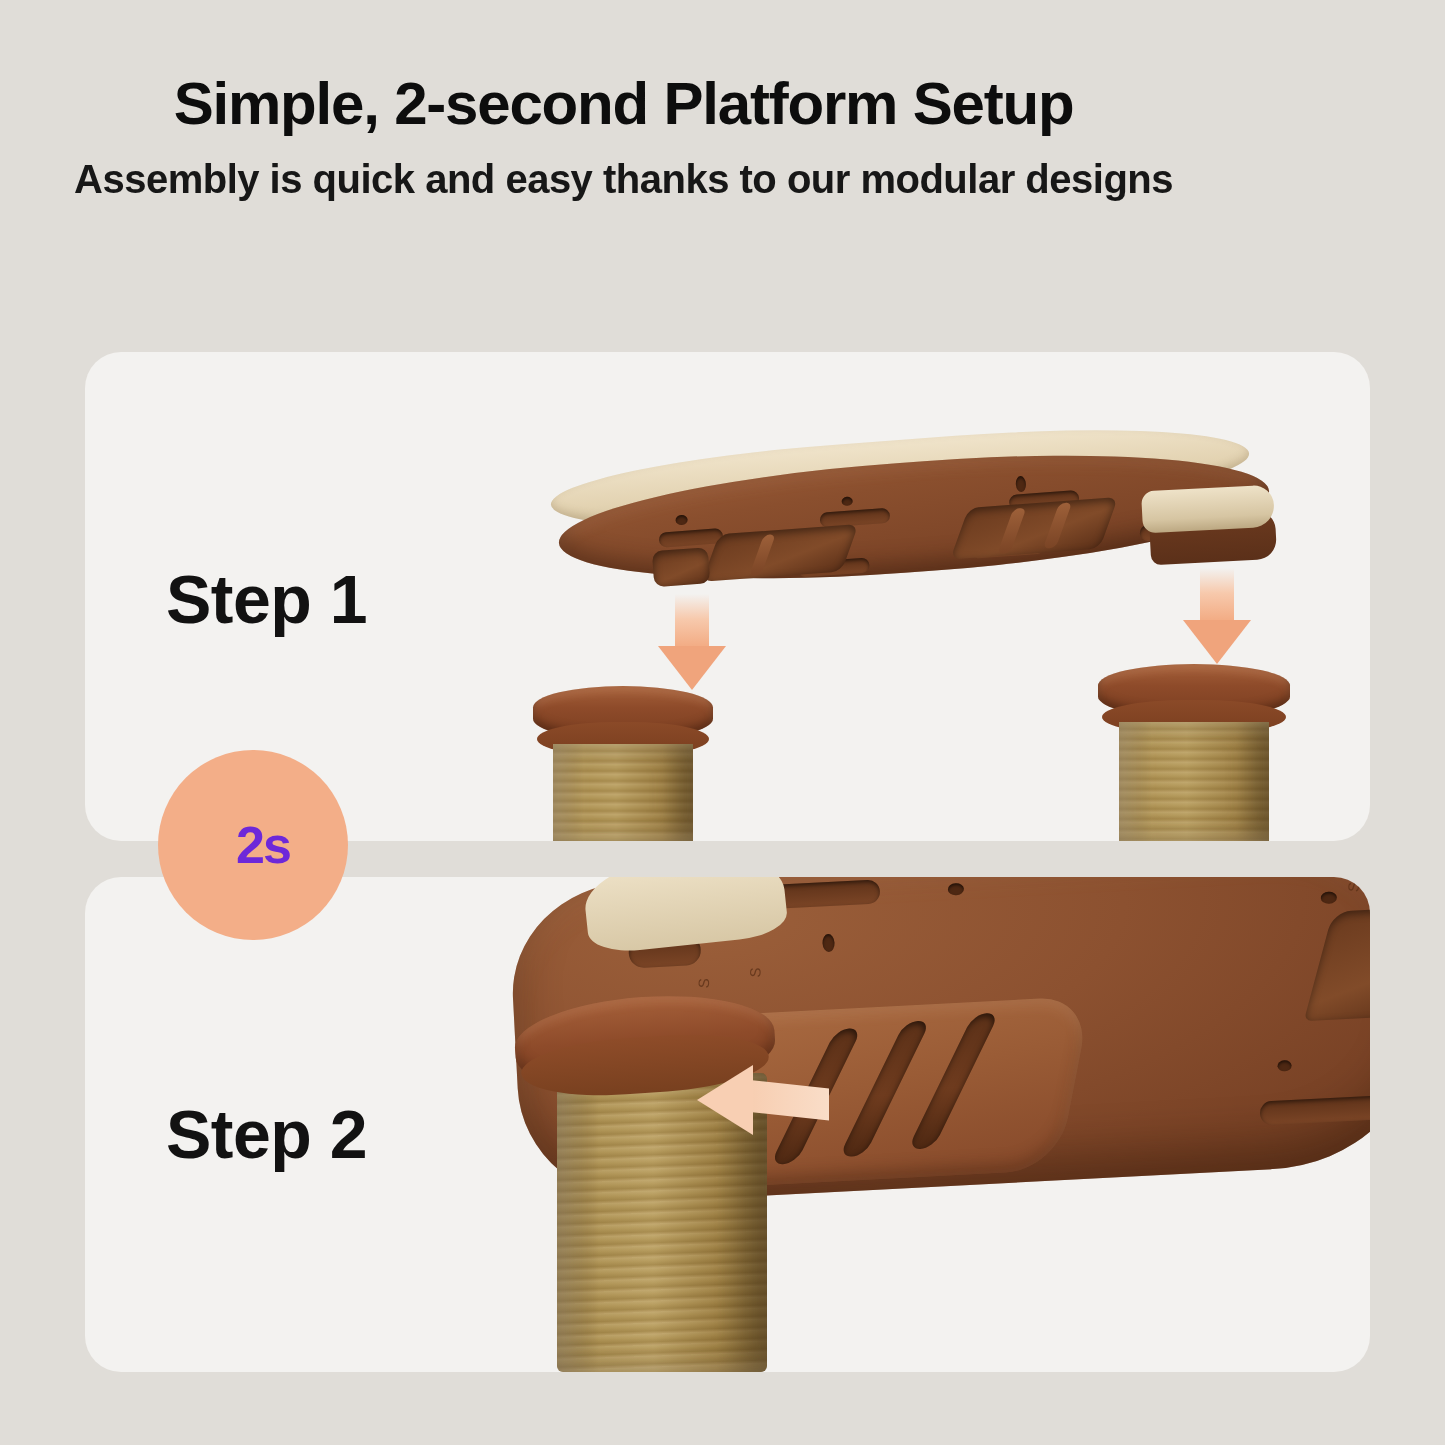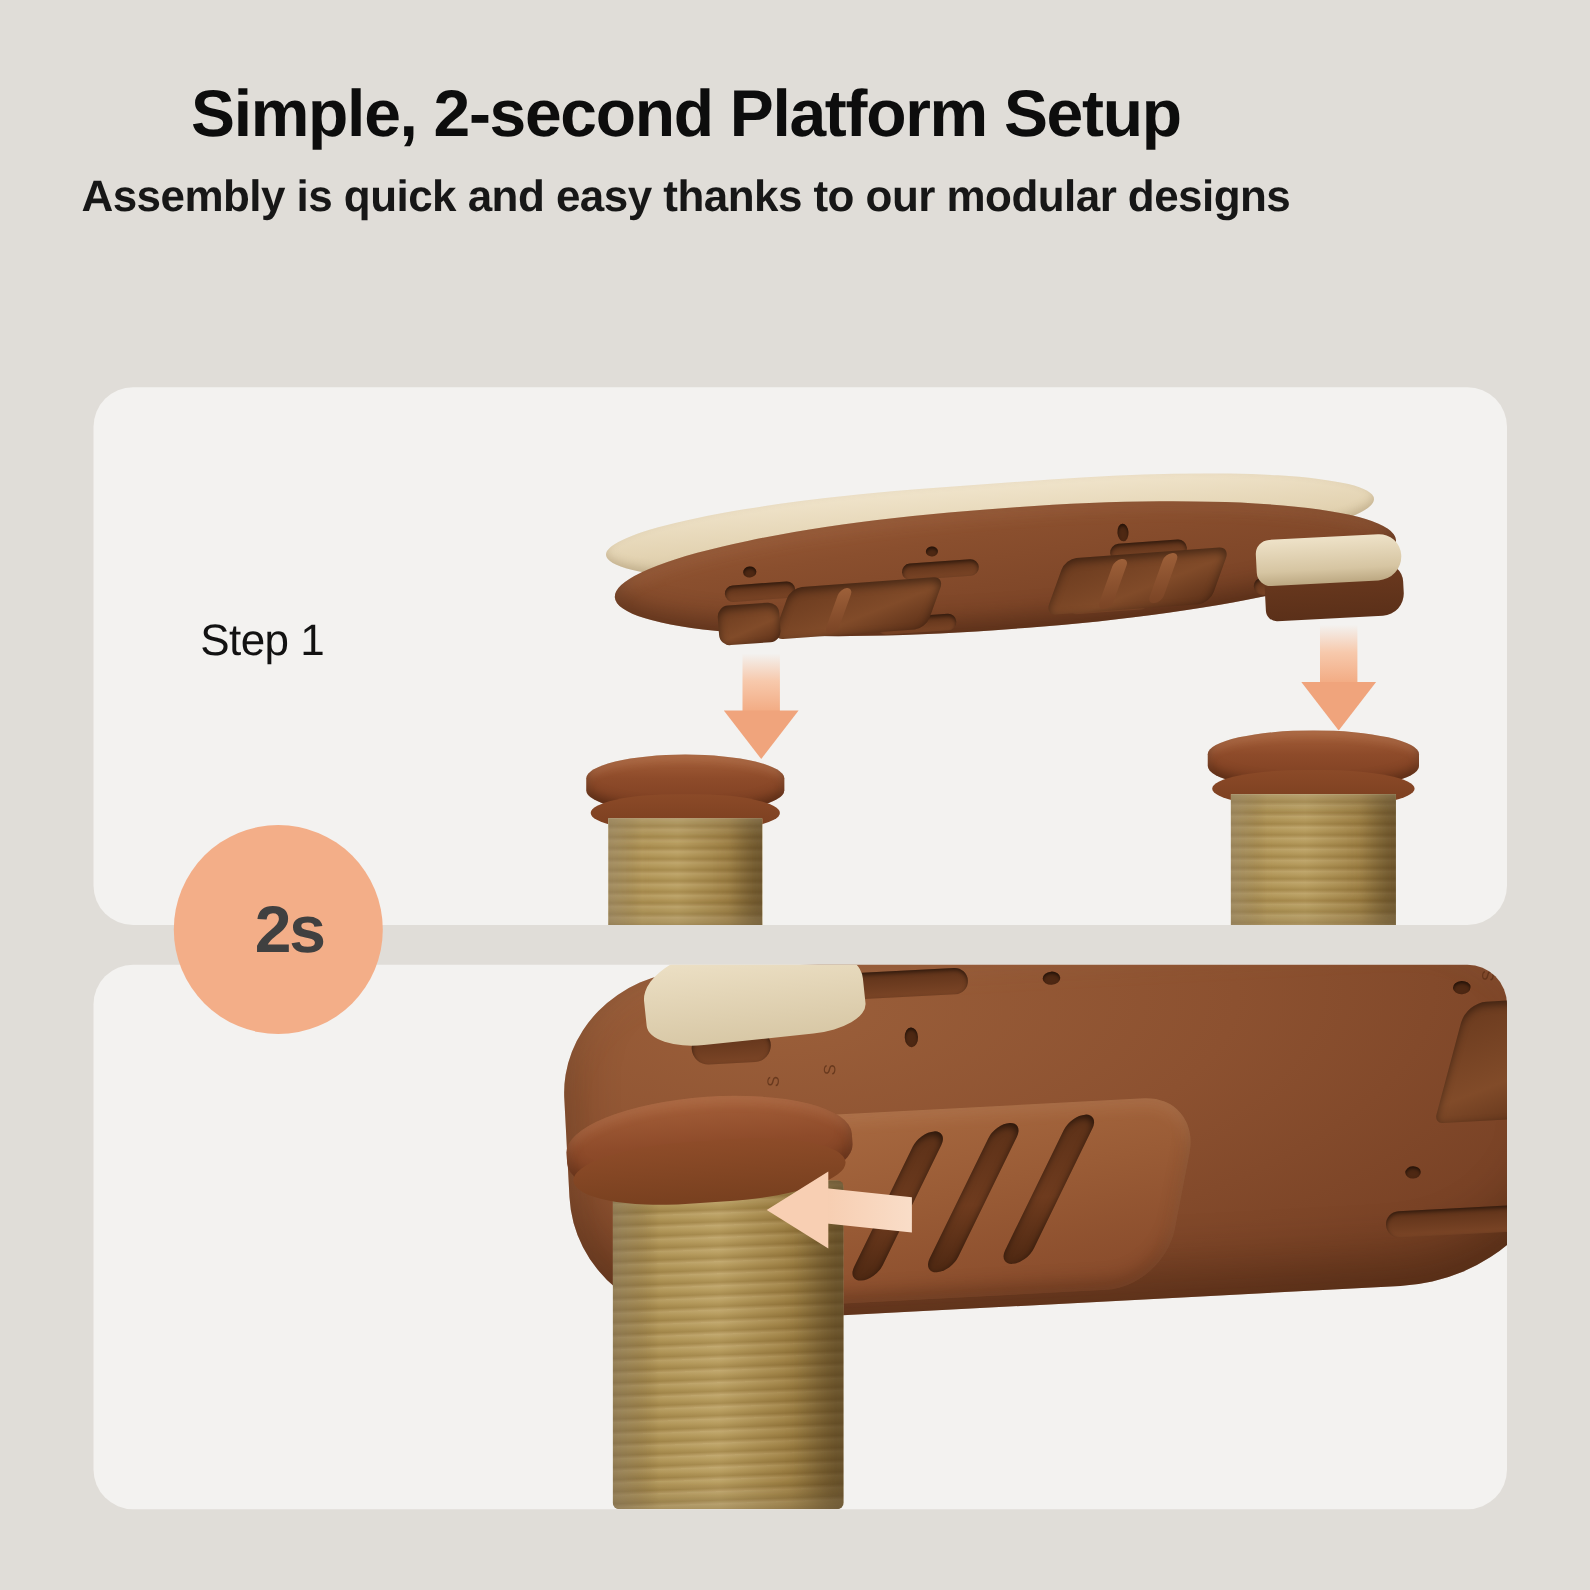--- a/index.html
+++ b/index.html
@@ -50,23 +50,23 @@
     width: 1285px;
     background: #F3F2F0;
     border-radius: 36px;
     overflow: hidden;
   }
   .card-step1 { top: 352px;  height: 489px; }
   .card-step2 { top: 877px;  height: 495px; }
 
   .step-label {
     position: absolute;
-    left: 97px;
-    font-size: 40px;
-    font-weight: 400;
+    left: 81px;
+    font-size: 68px;
+    font-weight: 700;
     color: #121212;
     letter-spacing: -0.5px;
     white-space: nowrap;
   }
   .step-label-1 { top: 208px; }
   .step-label-2 { top: 218px; }
 
   
   .badge-2s {
     position: absolute;
@@ -75,22 +75,22 @@
     width: 190px;
     height: 190px;
     border-radius: 50%;
     background: #F3AE88;
     display: flex;
     align-items: center;
     justify-content: center;
     z-index: 40;
   }
   .badge-2s-text {
-    color: #404040;
-    font-size: 60px;
+    color: #6d28d9;
+    font-size: 52px;
     font-weight: 700;
     letter-spacing: -2px;
     line-height: 1;
     margin-left: 20px;
   }
 
   
   .platform1 {
     position: absolute;
     left: 465px;
@@ -391,20 +391,21 @@
   </div>
   <div class="post" style="left:1013px; top:312px; width:192px; height:177px;">
     <div class="post-cap"></div>
     <div class="post-cap-lip"></div>
     <div class="post-rope"></div>
   </div>
 </div>
 
 <div class="card card-step2">
 
+  <span class="step-label step-label-2">Step 2</span>
 
   <div class="scene2">
 
     <div class="plat2-cream"></div>
 
     <div class="plat2-body">
 
       <div class="hole" style="left:440px; top:18px;  width:16px; height:12px;"></div>
       <div class="hole" style="left:312px; top:62px;  width:12px; height:18px;"></div>
       <div class="hole" style="left:108px; top:30px;  width:13px; height:18px;"></div>

